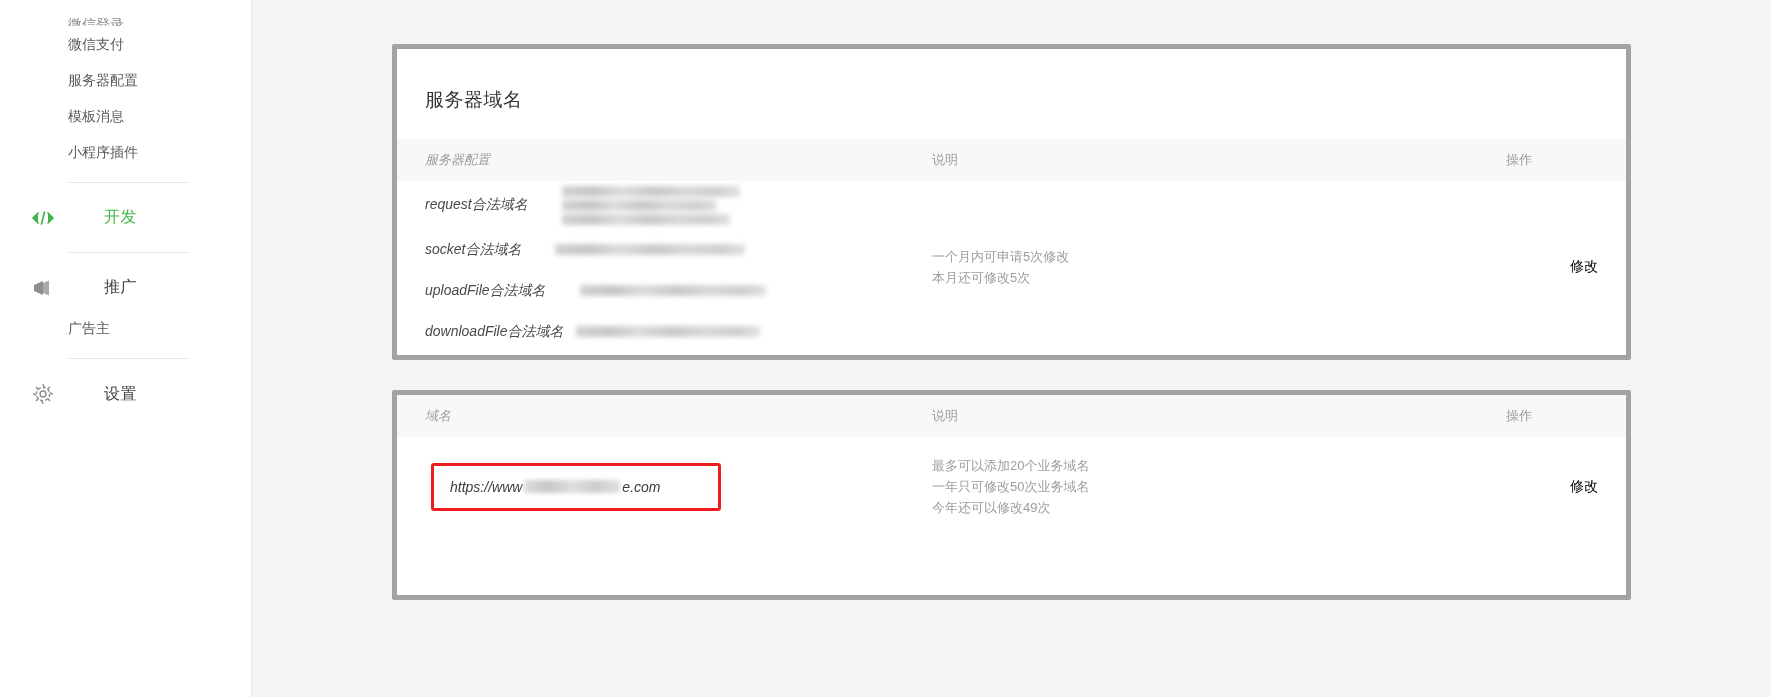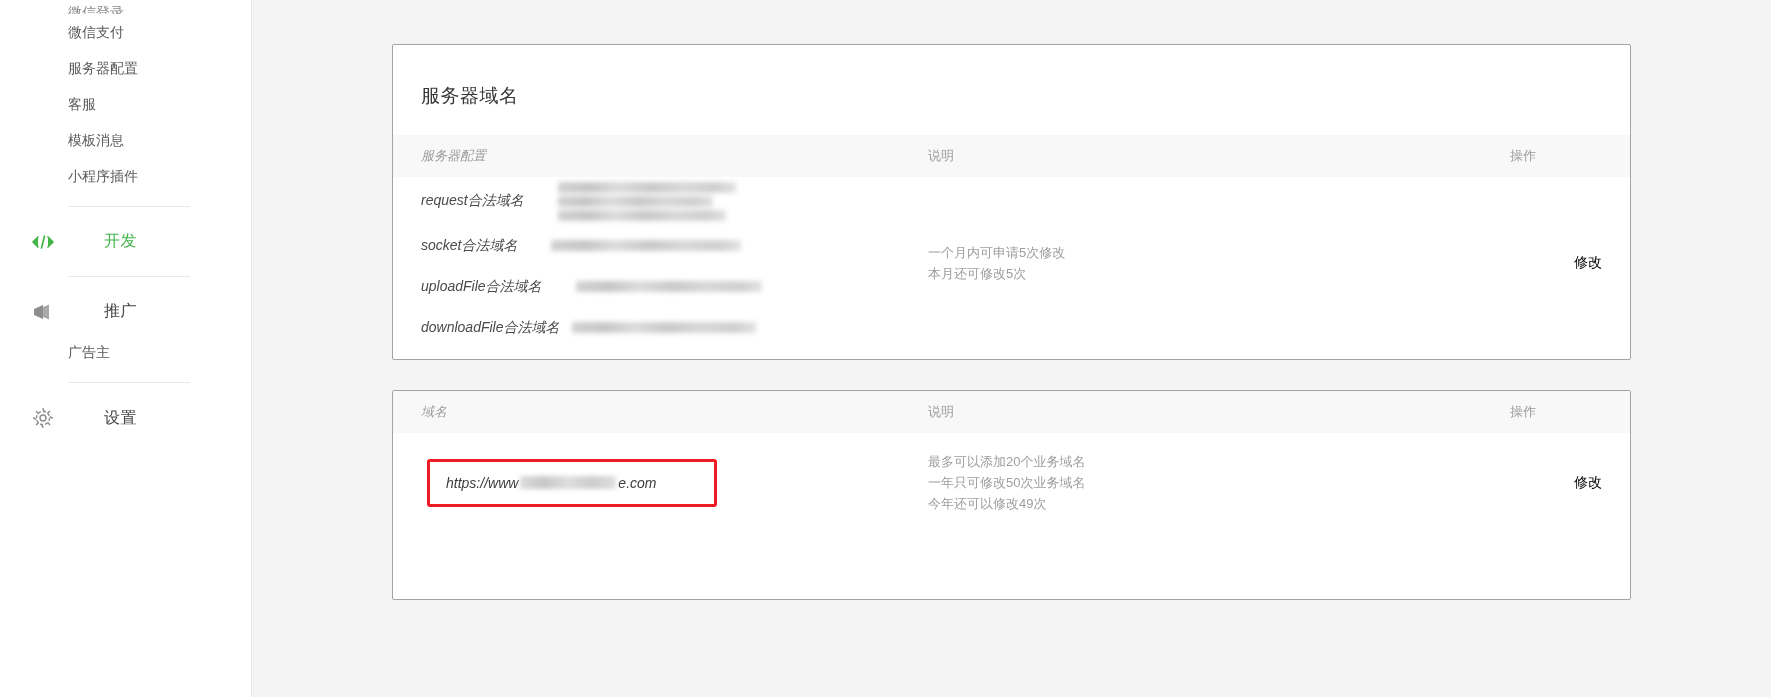--- a/index.html
+++ b/index.html
@@ -25,21 +25,21 @@
     overflow: hidden;
   }
   .nav-sub {
     font-size: 14px;
     color: #5a5a5a;
     padding: 10px 0 10px 68px;
     line-height: 16px;
     white-space: nowrap;
     cursor: pointer;
   }
-  .nav-sub.clipped { padding-top: 4px; height: 12px; overflow: hidden; line-height: 16px; color: #8a8a8a; }
+  .nav-sub.clipped { padding-top: 4px; height: 12px; overflow: hidden; line-height: 16px; color: #8a8a8a; margin-top: 12px; }
 
   .nav-divider {
     height: 1px;
     background: #e9e9e9;
     margin: 12px 68px 12px 68px;
     width: 122px;
   }
 
   .nav-group {
     display: flex;
@@ -67,21 +67,21 @@
   
   .content {
     flex: 1;
     height: 697px;
     padding: 0 140px 0 140px;
     overflow: hidden;
     position: relative;
   }
   .card {
     background: #fff;
-    border: 1px solid #a3a3a3;
+    border: 5px solid #a3a3a3;
     border-radius: 2px;
     position: relative;
   }
   .card-title {
     font-size: 19px;
     color: #353535;
     padding: 38px 0 26px 28px;
     font-weight: normal;
     letter-spacing: .5px;
   }
@@ -155,23 +155,20 @@
     <div class="nav-sub clipped">
       <span>微信登录</span>
     </div>
     <div class="nav-sub">
       <span>微信支付</span>
     </div>
     <div class="nav-sub">
       <span>服务器配置</span>
     </div>
     <div class="nav-sub">
-      <span>客服</span>
-    </div>
-    <div class="nav-sub">
       <span>模板消息</span>
     </div>
     <div class="nav-sub">
       <span>小程序插件</span>
     </div>
 
     <div class="nav-divider"></div>
 
     <div class="nav-group active">
       <span class="g-icon">

